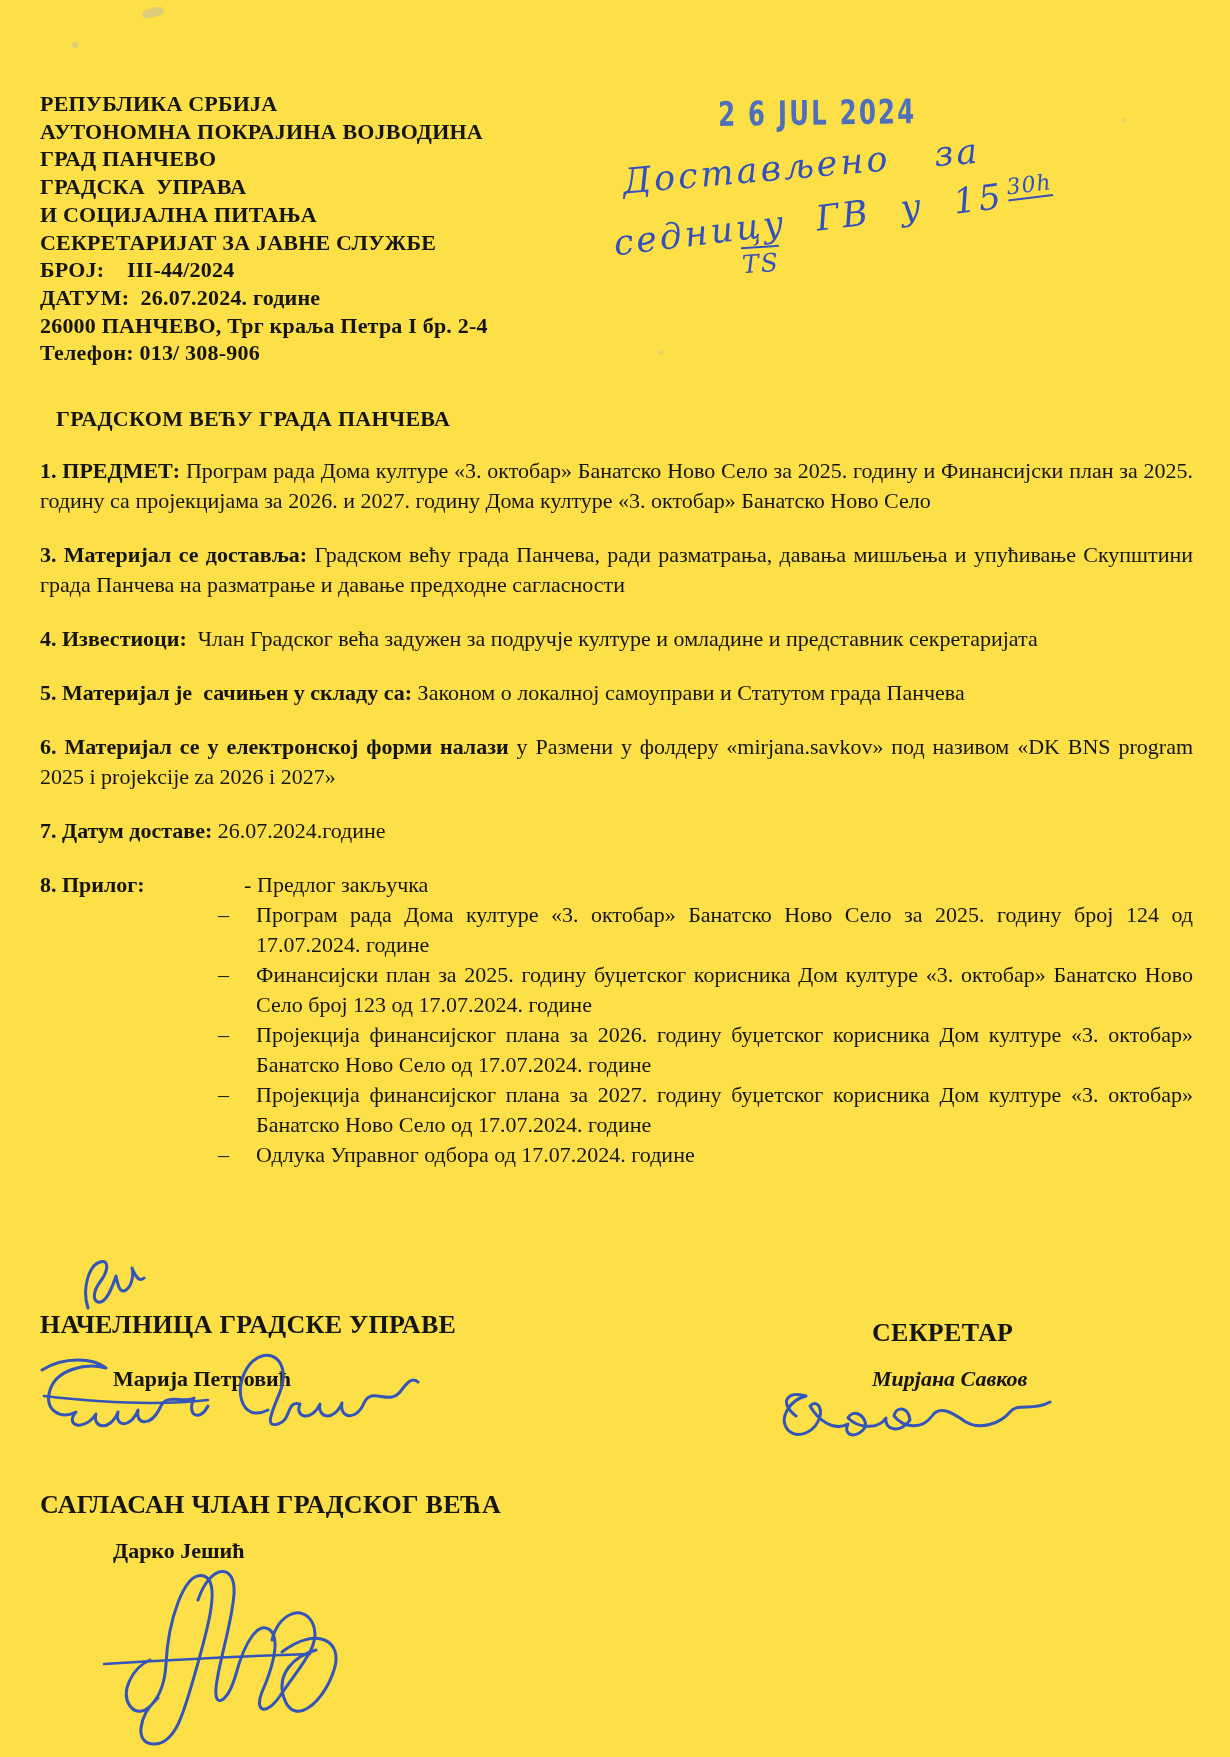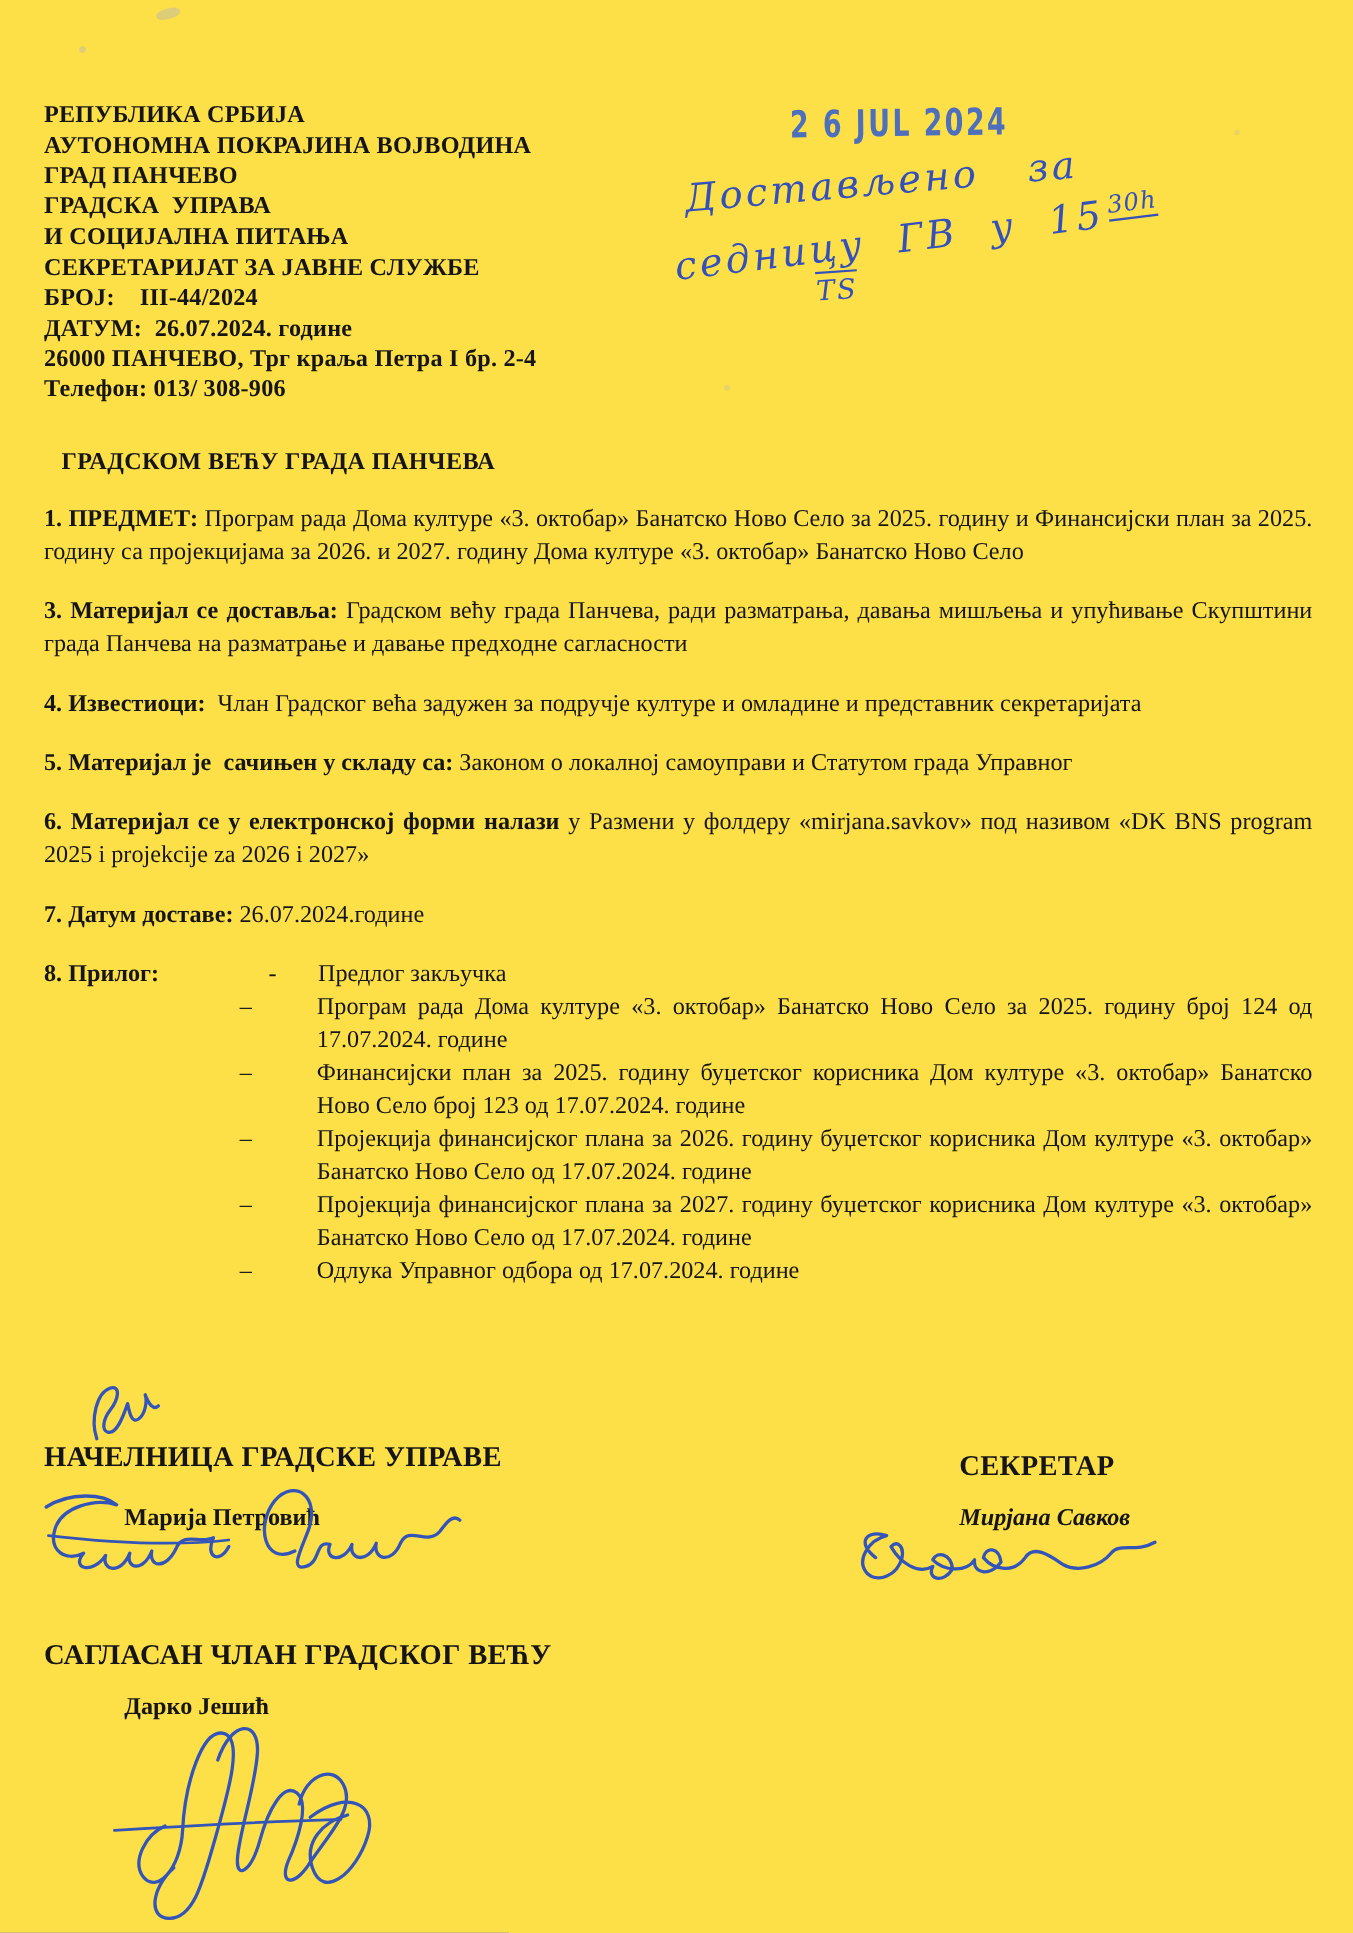--- a/index.html
+++ b/index.html
@@ -43,21 +43,21 @@
   .item { margin-bottom:24px; text-align:justify; }
   .lbl { font-weight:bold; }
 
   .attach { display:flex; }
   .attach-label { flex:none; width:178px; font-weight:bold; }
   .attach-list { flex:1; }
   .attach-item { display:flex; }
   .attach-item .bullet { flex:none; width:38px; }
   .attach-item.first .bullet { width:26px; padding-left:13px; }
   .attach-item.first { padding-left:13px; }
-  .attach-item .atxt { flex:1; text-align:justify;margin-left:32px; }
+  .attach-item .atxt { flex:1; text-align:justify; }
 
   
   .sig-title { position:absolute; font-size:26px; font-weight:bold; letter-spacing:.3px; }
   .t-left  { left:40px;  top:1310px; }
   .t-right { left:872px; top:1318px; }
   .t-consent { left:40px; top:1490px; }
   .sig-name { position:absolute; font-size:22px; font-weight:bold;text-align:center; }
   .n-left  { left:113px; top:1366px; }
   .n-right { left:872px; top:1366px; font-style:italic; }
   .n-consent { left:113px; top:1538px; }
@@ -93,21 +93,21 @@
   <div class="hw hw1">Достављено за</div>
   <div class="hw hw2"><span>седницу ГВ у 15</span><sup>30h</sup></div>
   <div class="hw hw-init">ТЅ</div>
 
   <div class="addressee">ГРАДСКОМ ВЕЋУ ГРАДА ПАНЧЕВА</div>
 
   <main class="content">
     <p class="item"><span class="lbl pre">1. ПРЕДМЕТ:</span> <span>Програм рада Дома културе «3. октобар» Банатско Ново Село за 2025. годину и Финансијски план за 2025. годину са пројекцијама за 2026. и 2027. годину Дома културе «3. октобар» Банатско Ново Село</span></p>
     <p class="item"><span class="lbl pre">3. Материјал се доставља:</span> <span>Градском већу града Панчева, ради разматрања, давања мишљења и упућивање Скупштини града Панчева на разматрање и давање предходне сагласности</span></p>
     <p class="item"><span class="lbl pre">4. Известиоци:</span>&nbsp; <span>Члан Градског већа задужен за подручје културе и омладине и представник секретаријата</span></p>
-    <p class="item"><span class="lbl pre">5. Материјал је  сачињен у складу са:</span> <span>Законом о локалној самоуправи и Статутом града Управног</span></p>
+    <p class="item"><span class="lbl pre">5. Материјал је  сачињен у складу са:</span> <span>Законом о локалној самоуправи и Статутом града Панчева</span></p>
     <p class="item"><span class="lbl pre">6. Материјал се у електронској форми налази</span> <span>у Размени у фолдеру «mirjana.savkov» под називом «DK BNS program 2025 i projekcije za 2026 i 2027»</span></p>
     <p class="item"><span class="lbl pre">7. Датум доставе:</span> <span>26.07.2024.године</span></p>
 
     <div class="attach">
       <div class="attach-label pre">8. Прилог:</div>
       <div class="attach-list">
         <div class="attach-item first">
             <span class="bullet">-</span>
             <span class="atxt">Предлог закључка</span>
           </div>
@@ -148,21 +148,21 @@
   <svg class="ink" style="left:36px; top:1348px;" width="385" height="105" viewBox="0 0 385 105">
     <path d="M6,22 C28,8 58,10 70,20 C50,14 20,22 14,42 C8,62 24,72 40,64 C28,78 48,84 60,66 C56,80 74,84 82,64 C78,78 94,82 102,62 C99,76 114,80 124,60 C130,44 146,56 158,50 C150,68 164,74 172,58" stroke-width="3"></path>
     <path d="M8,48 C60,54 120,58 172,52" stroke-width="2.5"></path>
     <path d="M232,62 C204,76 196,38 214,16 C232,-4 256,12 244,44 C236,64 228,80 242,76 C256,72 250,52 264,56 C258,70 276,74 284,56 C281,70 298,74 306,55 C303,70 320,74 328,55 C336,38 352,58 364,44 C370,36 376,28 382,34" stroke-width="3"></path>
   </svg>
 
   <svg class="ink" style="left:762px; top:1386px;" width="300" height="62" viewBox="0 0 300 62">
     <path d="M34,30 C16,16 26,4 44,10 C28,14 16,32 26,44 C36,54 54,46 58,30 C60,20 54,14 48,20 C56,34 72,46 86,38 C80,50 96,54 104,40 C102,26 90,24 86,32 C96,42 116,44 124,32 C122,44 138,48 148,34 C146,20 134,20 132,30 C142,42 160,44 170,30 C178,18 192,28 204,36 C218,44 238,38 248,26 C256,16 270,26 288,16" stroke-width="3"></path>
   </svg>
 
-  <div class="sig-title t-consent">САГЛАСАН ЧЛАН ГРАДСКОГ ВЕЋУ</div>
+  <div class="sig-title t-consent">САГЛАСАН ЧЛАН ГРАДСКОГ ВЕЋА</div>
   <div class="sig-name n-consent">Дарко Јешић</div>
 
   <svg class="ink" style="left:72px; top:1552px;" width="290" height="200" viewBox="0 0 290 200">
     <path d="M78,108 C60,116 48,140 58,154 C70,170 92,148 94,112 C96,70 112,18 132,24 C150,30 134,82 124,118 C112,160 104,192 82,192 C62,192 66,164 86,146" stroke-width="3"></path>
     <path d="M126,48 C138,12 164,10 162,42 C160,72 146,112 144,136 C142,158 156,150 164,122 C172,92 186,68 198,78 C210,88 198,122 190,140 C182,160 194,164 208,144 C226,116 252,92 240,70 C230,52 206,62 200,88" stroke-width="3"></path>
     <path d="M32,112 C96,108 170,104 238,102" stroke-width="2.5"></path>
     <path d="M210,100 C244,74 272,88 262,118 C252,150 222,176 212,146 C204,122 222,104 244,98" stroke-width="3"></path>
   </svg>
 
 </div>

